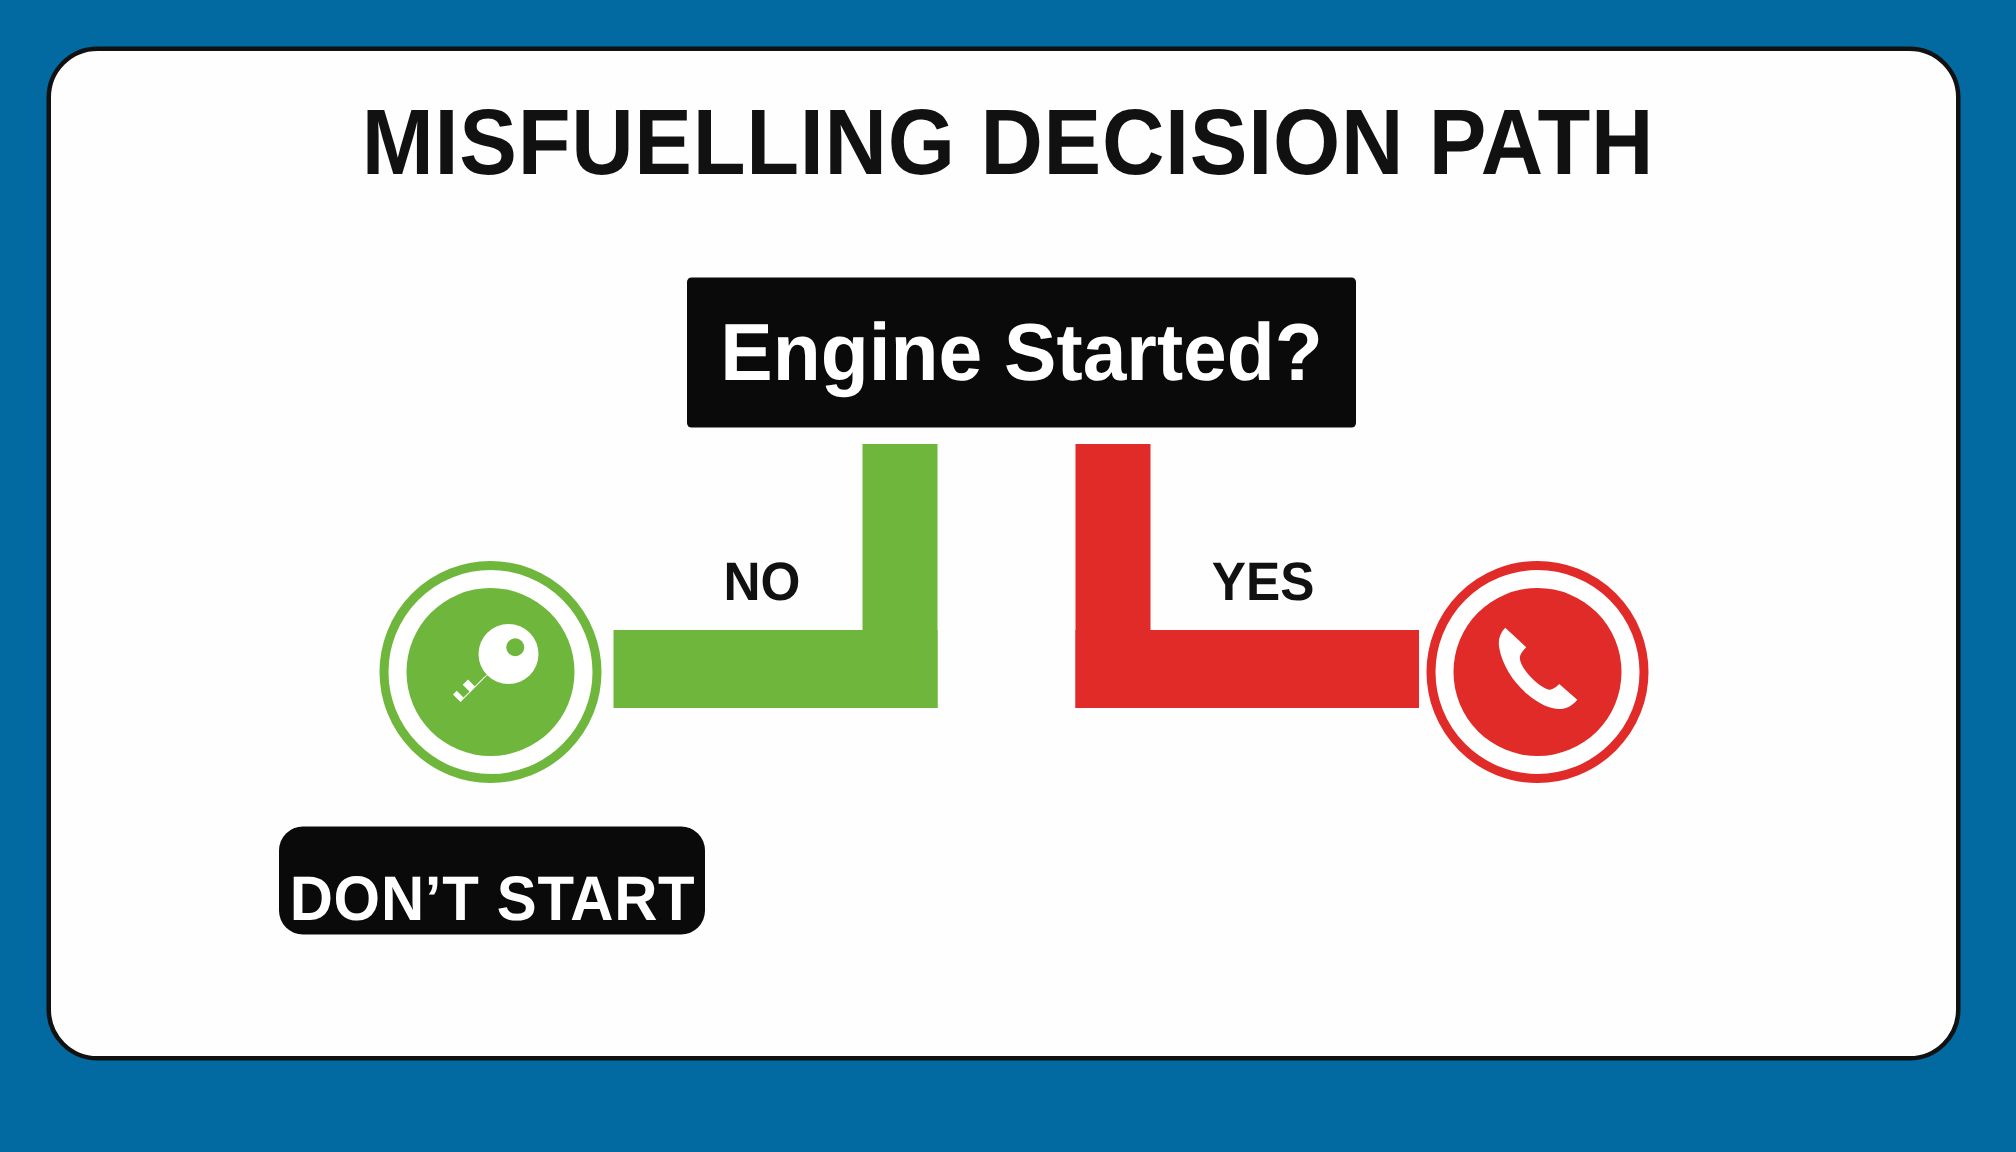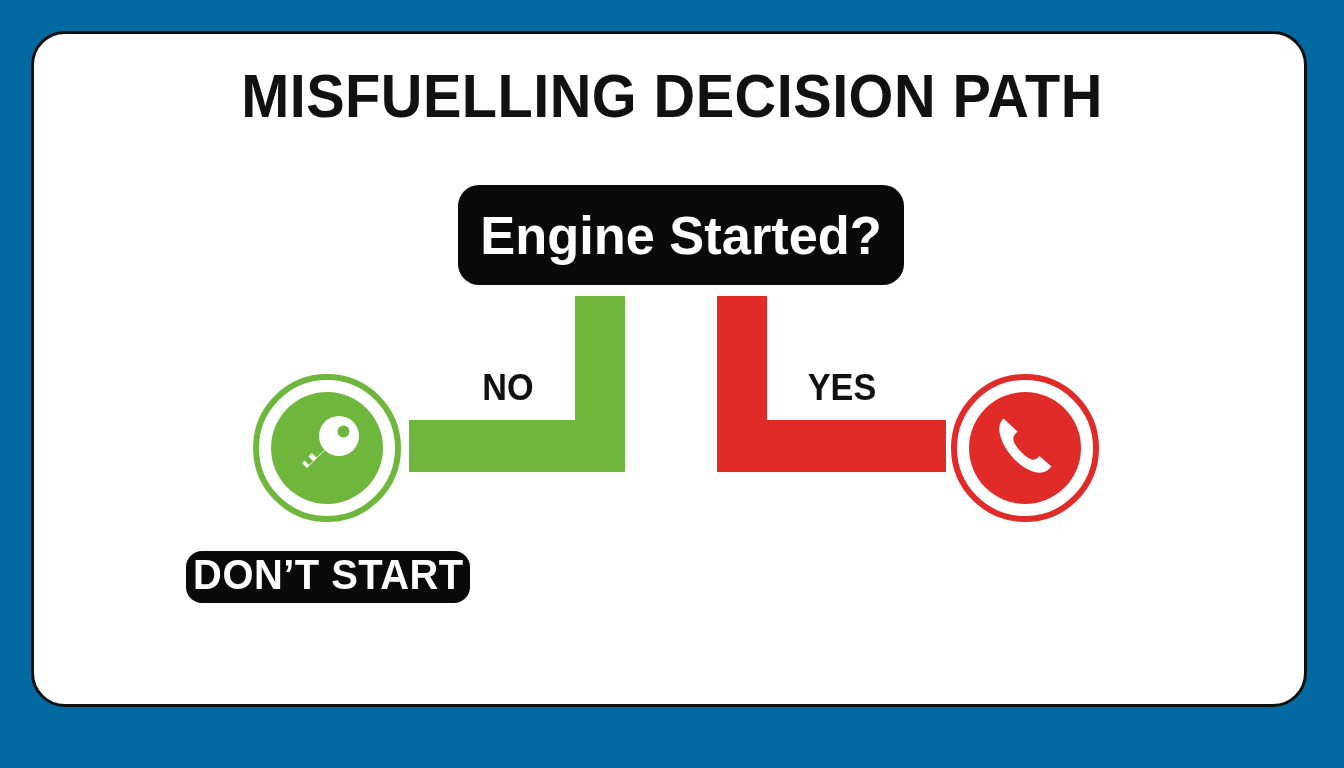--- a/index.html
+++ b/index.html
@@ -53,21 +53,21 @@
   }
 
   
   .decision-pill {
     position: absolute;
     left: 458px;
     top: 185px;
     width: 446px;
     height: 100px;
     background: #0a0a0a;
-    border-radius: 21px;
+    border-radius: 3px;
     display: flex;
     align-items: center;
     justify-content: center;
   }
   .decision-pill .pill-text {
     color: #ffffff;
     font-family: "Liberation Sans Narrow", "Liberation Sans", sans-serif;
     font-weight: bold;
     font-size: 54px;
     letter-spacing: 0px;
@@ -154,25 +154,25 @@
     align-items: center;
     justify-content: center;
   }
   .icon-inner-green { background: #6fb63c; }
   .icon-inner-red   { background: #e02b28; }
   .icon-inner svg { display: block; }
 
   
   .outcome-pill {
     position: absolute;
-    height: 52px;
+    height: 72px;
     background: #0a0a0a;
     border-radius: 16px;
     display: flex;
-    align-items: flex-start;
+    align-items: flex-end;
     justify-content: center;
   }
   .outcome-pill .pill-text {
     color: #ffffff;
     font-family: "Liberation Sans Narrow", "Liberation Sans", sans-serif;
     font-weight: bold;
     font-size: 42px;
     letter-spacing: 0.5px;
     transform: scaleX(0.95);
     white-space: nowrap;

